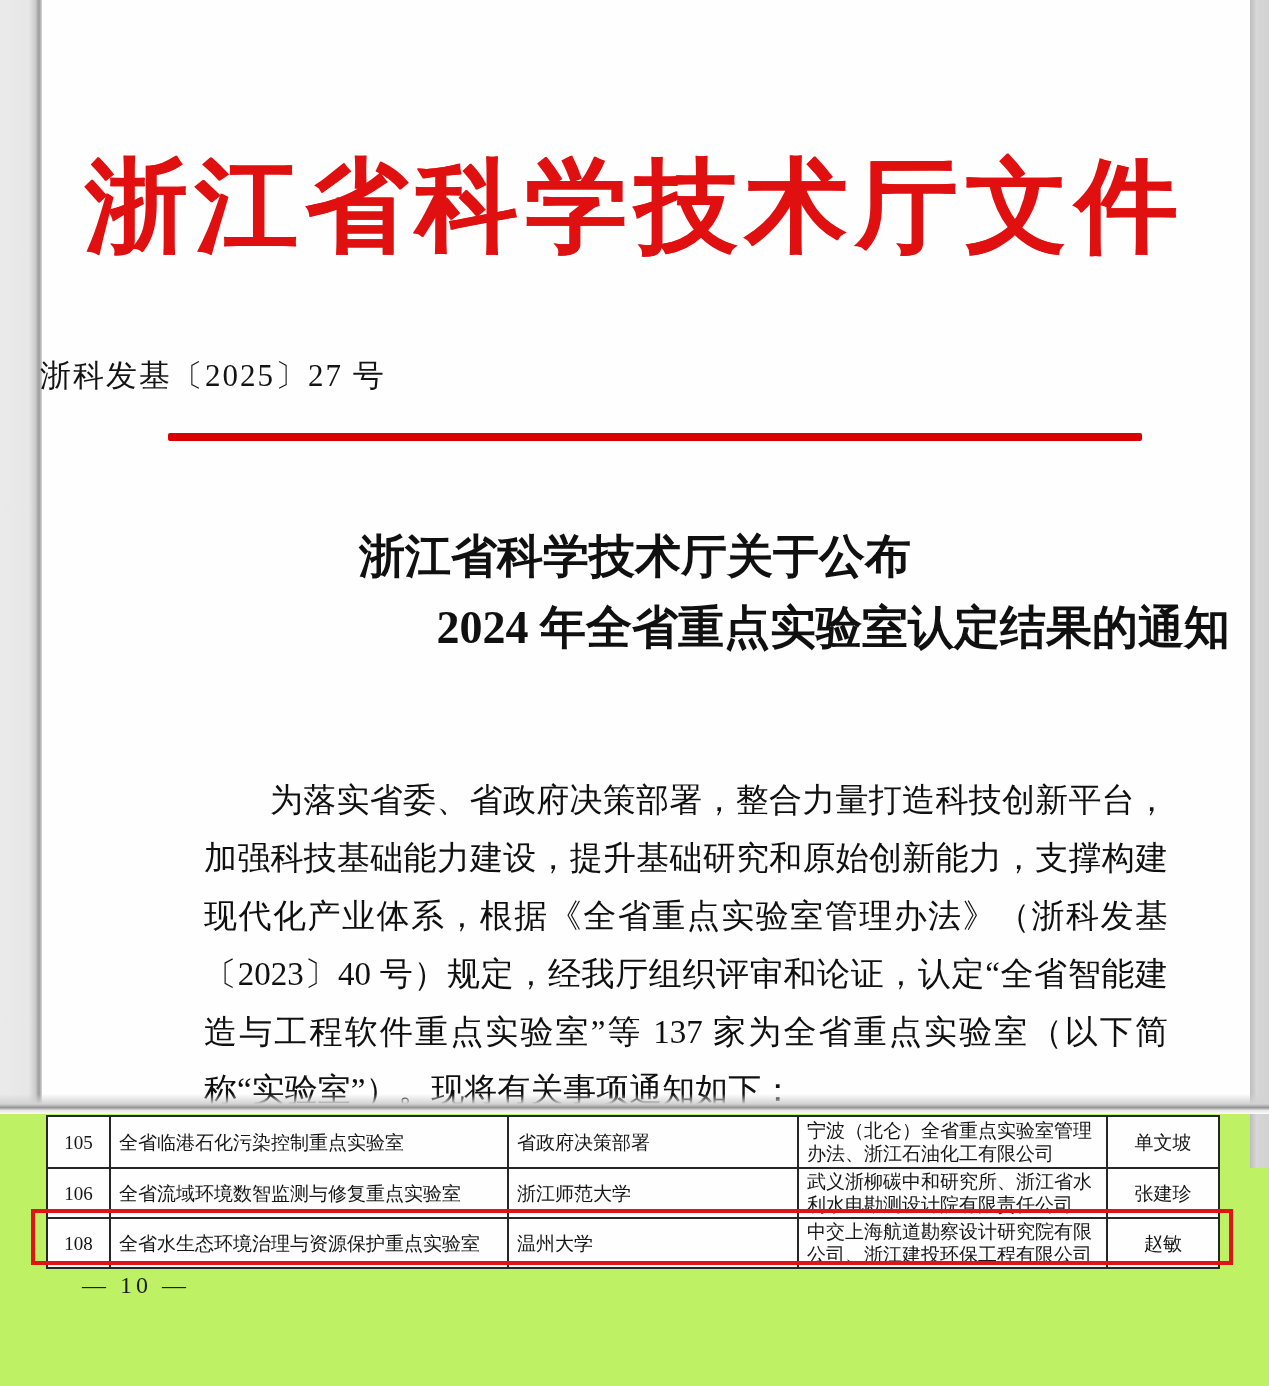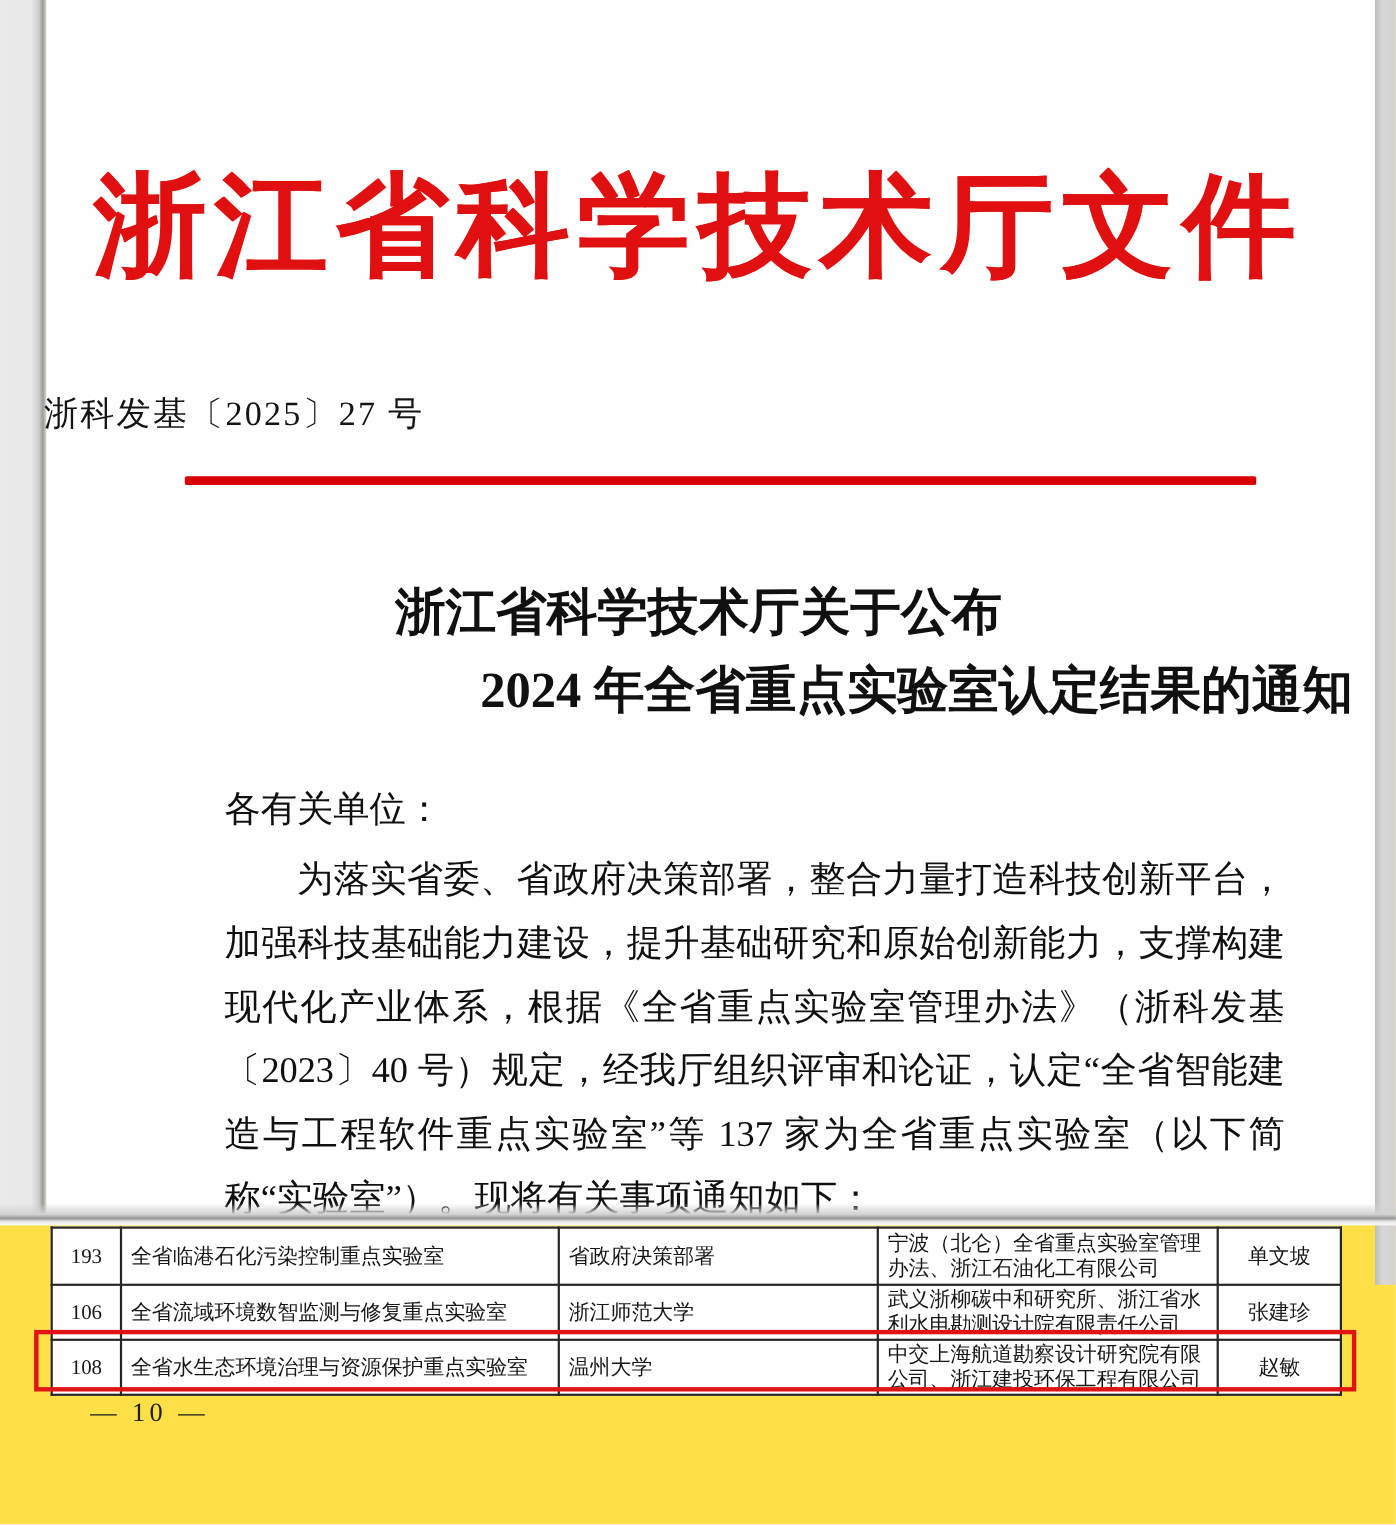--- a/index.html
+++ b/index.html
@@ -1,20 +1,20 @@
 <!DOCTYPE html>
 <html style="--letterhead-red: #e11010; --rule-red: #d90000; --highlight-red: #e01414;"><head>
 <meta charset="utf-8">
 <style>
   * { margin:0; padding:0; box-sizing:border-box; }
   html, body { background:#ffffff; }
   .screen {
     position:relative;
     width:1269px; height:1386px;
-    background:#fde047;
+    background:#bef264;
     overflow:hidden;
     font-family:"Liberation Serif","DejaVu Serif",serif;
     color:#161616;
   }
   
   .margin-left {
     position:absolute; left:0; top:0; width:42px; height:1106px;
     background:linear-gradient(to right,#eaeaea 0%,#e7e7e7 68%,#cdcdcd 84%,#9a9a9a 93%,#d6d6d6 100%);
   }
   .margin-right {
@@ -91,37 +91,36 @@
 
   <div class="letterhead">浙江省科学技术厅文件</div>
 
   <div class="doc-number">浙科发基〔2025〕27 号</div>
 
   <div class="red-rule"></div>
 
   <div class="notice-line notice-line1">浙江省科学技术厅关于公布</div>
   <div class="notice-line notice-line2">2024 年全省重点实验室认定结果的通知</div>
 
-  <div class="salutation">各有关单位：</div>
 
   <div class="body-par">为落实省委、省政府决策部署，整合力量打造科技创新平台，加强科技基础能力建设，提升基础研究和原始创新能力，支撑构建现代化产业体系，根据《全省重点实验室管理办法》（浙科发基〔2023〕40 号）规定，经我厅组织评审和论证，认定“全省智能建造与工程软件重点实验室”等 137 家为全省重点实验室（以下简称“实验室”）。现将有关事项通知如下：</div>
 
   <div class="seam"></div>
 
   <table class="results-table">
     <colgroup>
       <col style="width:63px">
       <col style="width:398px">
       <col style="width:290px">
       <col style="width:309px">
       <col style="width:112px">
     </colgroup>
     <tbody>
       <tr class="r0">
-        <td class="cell-no">193</td>
+        <td class="cell-no">105</td>
         <td>全省临港石化污染控制重点实验室</td>
         <td>省政府决策部署</td>
         <td>宁波（北仑）全省重点实验室管理办法、浙江石油化工有限公司</td>
         <td class="cell-director">单文坡</td>
       </tr>
       <tr class="r1">
         <td class="cell-no">106</td>
         <td>全省流域环境数智监测与修复重点实验室</td>
         <td>浙江师范大学</td>
         <td>武义浙柳碳中和研究所、浙江省水利水电勘测设计院有限责任公司</td>

